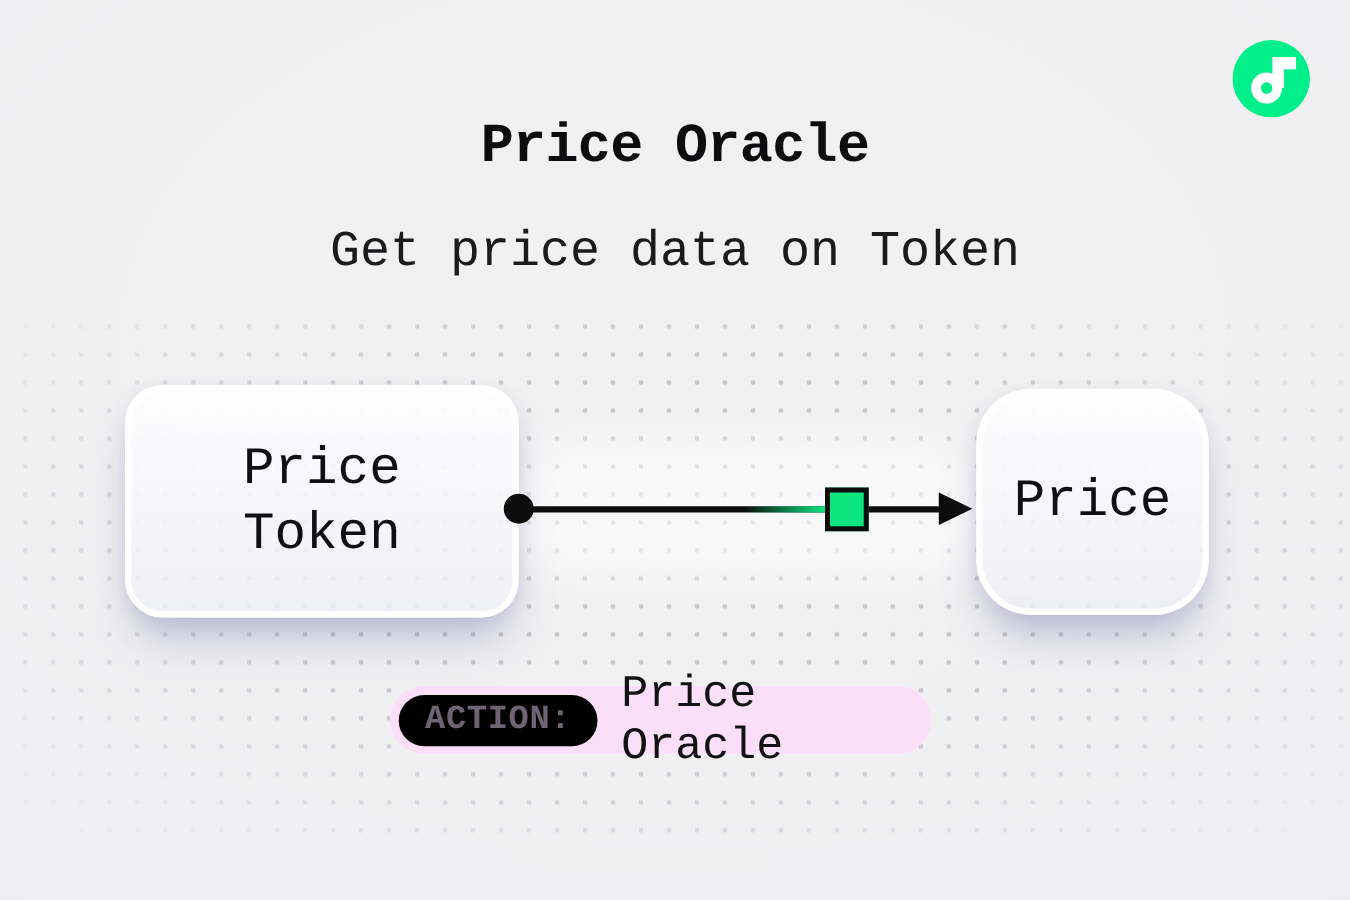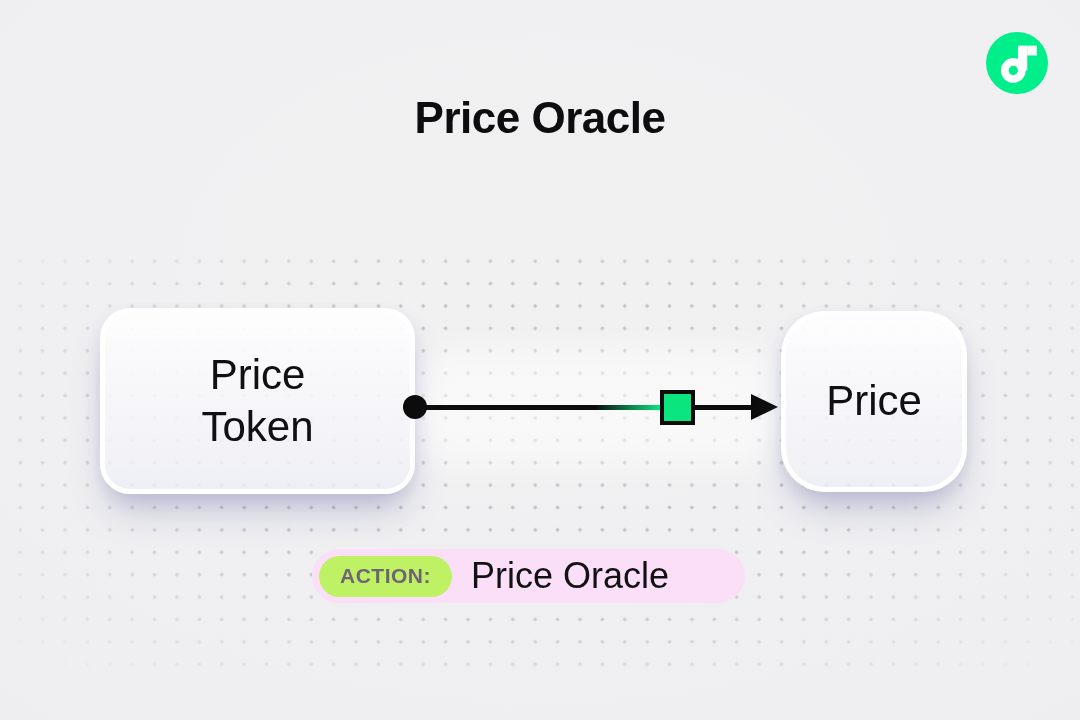--- a/index.html
+++ b/index.html
@@ -1,19 +1,19 @@
 <!DOCTYPE html>
 <html><head>
 <meta charset="utf-8">
 <style>
   html,body{margin:0;padding:0;background:#e4e4e6;}
   .stage{
     position:relative;width:1080px;height:720px;overflow:hidden;
     background:radial-gradient(130% 130% at 50% 38%, #f1f1f2 0%, #efeff1 55%, #eaeaee 100%);
-    font-family:Liberation Sans, sans-serif;
+    font-family:Liberation Mono, monospace;
   }
   
   .dots{
     position:absolute;left:0;top:242px;width:1080px;height:428px;z-index:1;
     background-image:radial-gradient(circle,#c5c5ca 1.8px,rgba(197,197,202,0) 2.1px);
     background-size:22.4px 22.4px;background-position:9px 8px;
     -webkit-mask-image:radial-gradient(ellipse 68% 75% at 51% 46%, #000 45%, rgba(0,0,0,0) 100%);
     mask-image:radial-gradient(ellipse 68% 75% at 51% 46%, #000 45%, rgba(0,0,0,0) 100%);
   }
   .logo{position:absolute;left:986px;top:32px;width:62px;height:62px;z-index:5;}
@@ -46,22 +46,22 @@
     background:linear-gradient(90deg,rgba(10,229,127,0) 0%,#0ae57f 100%);}
   .conn-square{position:absolute;left:660px;top:390px;width:27px;height:27px;z-index:5;
     background:#0ae57f;border:4px solid #0c0c0c;}
   .conn-arrowhead{position:absolute;left:751px;top:394px;width:0;height:0;z-index:4;
     border-left:27px solid #0c0c0c;border-top:13px solid transparent;border-bottom:13px solid transparent;}
   .action-pill{
     position:absolute;left:312px;top:549px;width:433px;height:54px;z-index:3;
     background:#fbdef7;border-radius:27px;display:flex;align-items:center;padding:0;box-sizing:border-box;
   }
   .action-tag{
-    margin-left:7px;height:41px;padding:0 21px;border-radius:21px;background:#bef264;
-    display:flex;align-items:center;font-size:21px;font-weight:700;color:#6e6473;letter-spacing:0.5px;
+    margin-left:7px;height:41px;padding:0 21px;border-radius:21px;background:#000000;
+    display:flex;align-items:center;font-size:27px;font-weight:700;color:#6e6473;letter-spacing:0.5px;
   }
   .action-value{margin-left:19px;font-size:36px;font-weight:400;color:#121214;}
 </style>
 </head>
 <body>
 
 <div class="stage">
 
   <div class="dots"></div>
 
@@ -69,20 +69,21 @@
     <svg viewBox="0 0 100 100" xmlns="http://www.w3.org/2000/svg">
       <circle cx="50" cy="50" r="50" fill="#00ef8b"></circle>
       <circle cx="44" cy="62" r="13.75" fill="none" stroke="#ffffff" stroke-width="12.5"></circle>
       <rect x="51.5" y="22" width="15" height="40" fill="#ffffff"></rect>
       <rect x="66.5" y="22" width="15.5" height="15.8" fill="#ffffff"></rect>
     </svg>
   </div>
 
   <h1 class="title">Price Oracle</h1>
 
+  <div class="subtitle">Get price data on Token</div>
 
   <div class="connector-glow"></div>
 
   <div class="node node-source">
     <div class="node-label">
       <span>Price</span>
       <span>Token</span>
     </div>
   </div>
 

